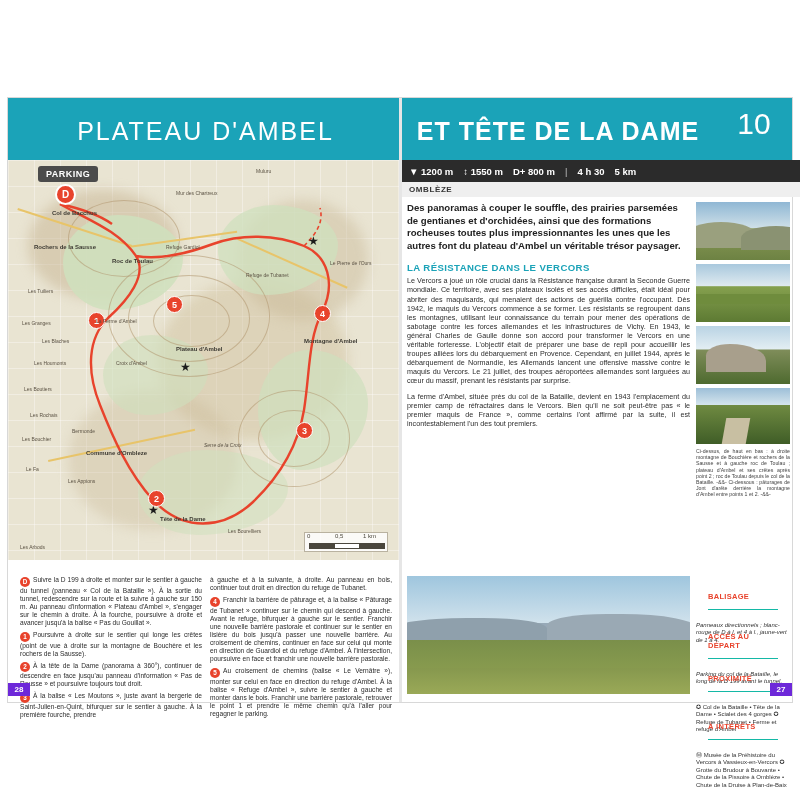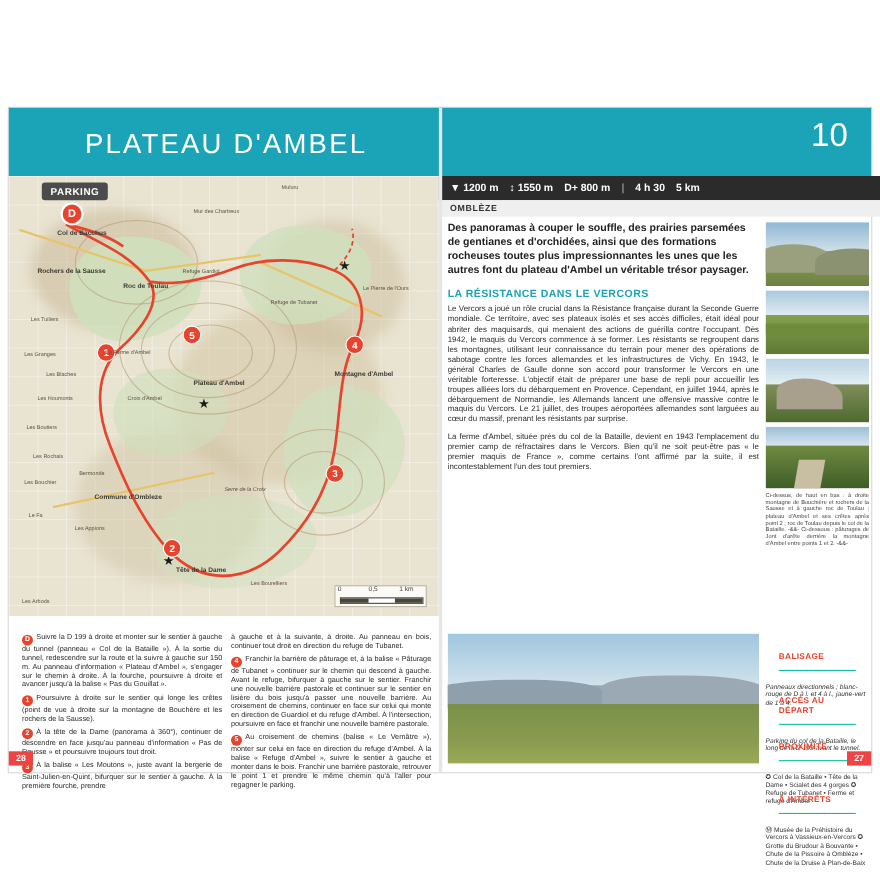--- a/index.html
+++ b/index.html
@@ -69,35 +69,36 @@
   .box p{margin:3px 0 0 0;font-size:6px;line-height:7.4px;color:#333;}
   .box p.it{font-style:italic;}
 
   
   .bcol{position:absolute;top:478px;font-size:6.6px;line-height:8.1px;color:#2b2b2b;text-align:justify;}
   .bcol p{margin:0 0 4px 0;}
   .stepnum{display:inline-flex;width:10px;height:10px;border-radius:50%;background:#e8432c;color:#fff;
       font-size:6.3px;font-weight:bold;align-items:center;justify-content:center;vertical-align:-1.5px;margin-right:3px;}
   .stepnum.d{background:#e8432c;}
 
-  .pgnum{position:absolute;bottom:6px;width:22px;height:13px;background:#ef4444;color:#fff;font-size:8px;
+  .pgnum{position:absolute;bottom:6px;width:22px;height:13px;background:#6d28d9;color:#fff;font-size:8px;
      font-weight:bold;display:flex;align-items:center;justify-content:center;}
 
   .photo-big{position:absolute;left:399px;top:478px;width:283px;height:118px;overflow:hidden;}
   .sky{position:absolute;left:0;top:0;width:100%;height:52%;background:linear-gradient(#9fc6de,#dfeaf0);}
   .meadow{position:absolute;left:0;bottom:0;width:100%;height:46%;background:linear-gradient(#7a8f4a,#93a552);}
 </style>
 </head>
 <body>
 
 <div class="page">
   <div class="spread">
 
     <div class="topband">
       <div class="title-left">PLATEAU D'AMBEL</div>
+      <div class="title-right">ET TÊTE DE LA DAME</div>
       <div class="bignum">10</div>
     </div>
 
     <div class="map">
       <div class="mapgrid"></div>
 
       <div class="relief" style="left:20px;top:30px;width:150px;height:110px;background:rgba(196,176,140,.45);"></div>
       <div class="relief" style="left:150px;top:120px;width:190px;height:160px;background:rgba(205,188,150,.42);"></div>
       <div class="relief" style="left:230px;top:40px;width:130px;height:120px;background:rgba(198,180,144,.4);"></div>
       <div class="relief" style="left:60px;top:230px;width:170px;height:140px;background:rgba(200,184,148,.35);"></div>

